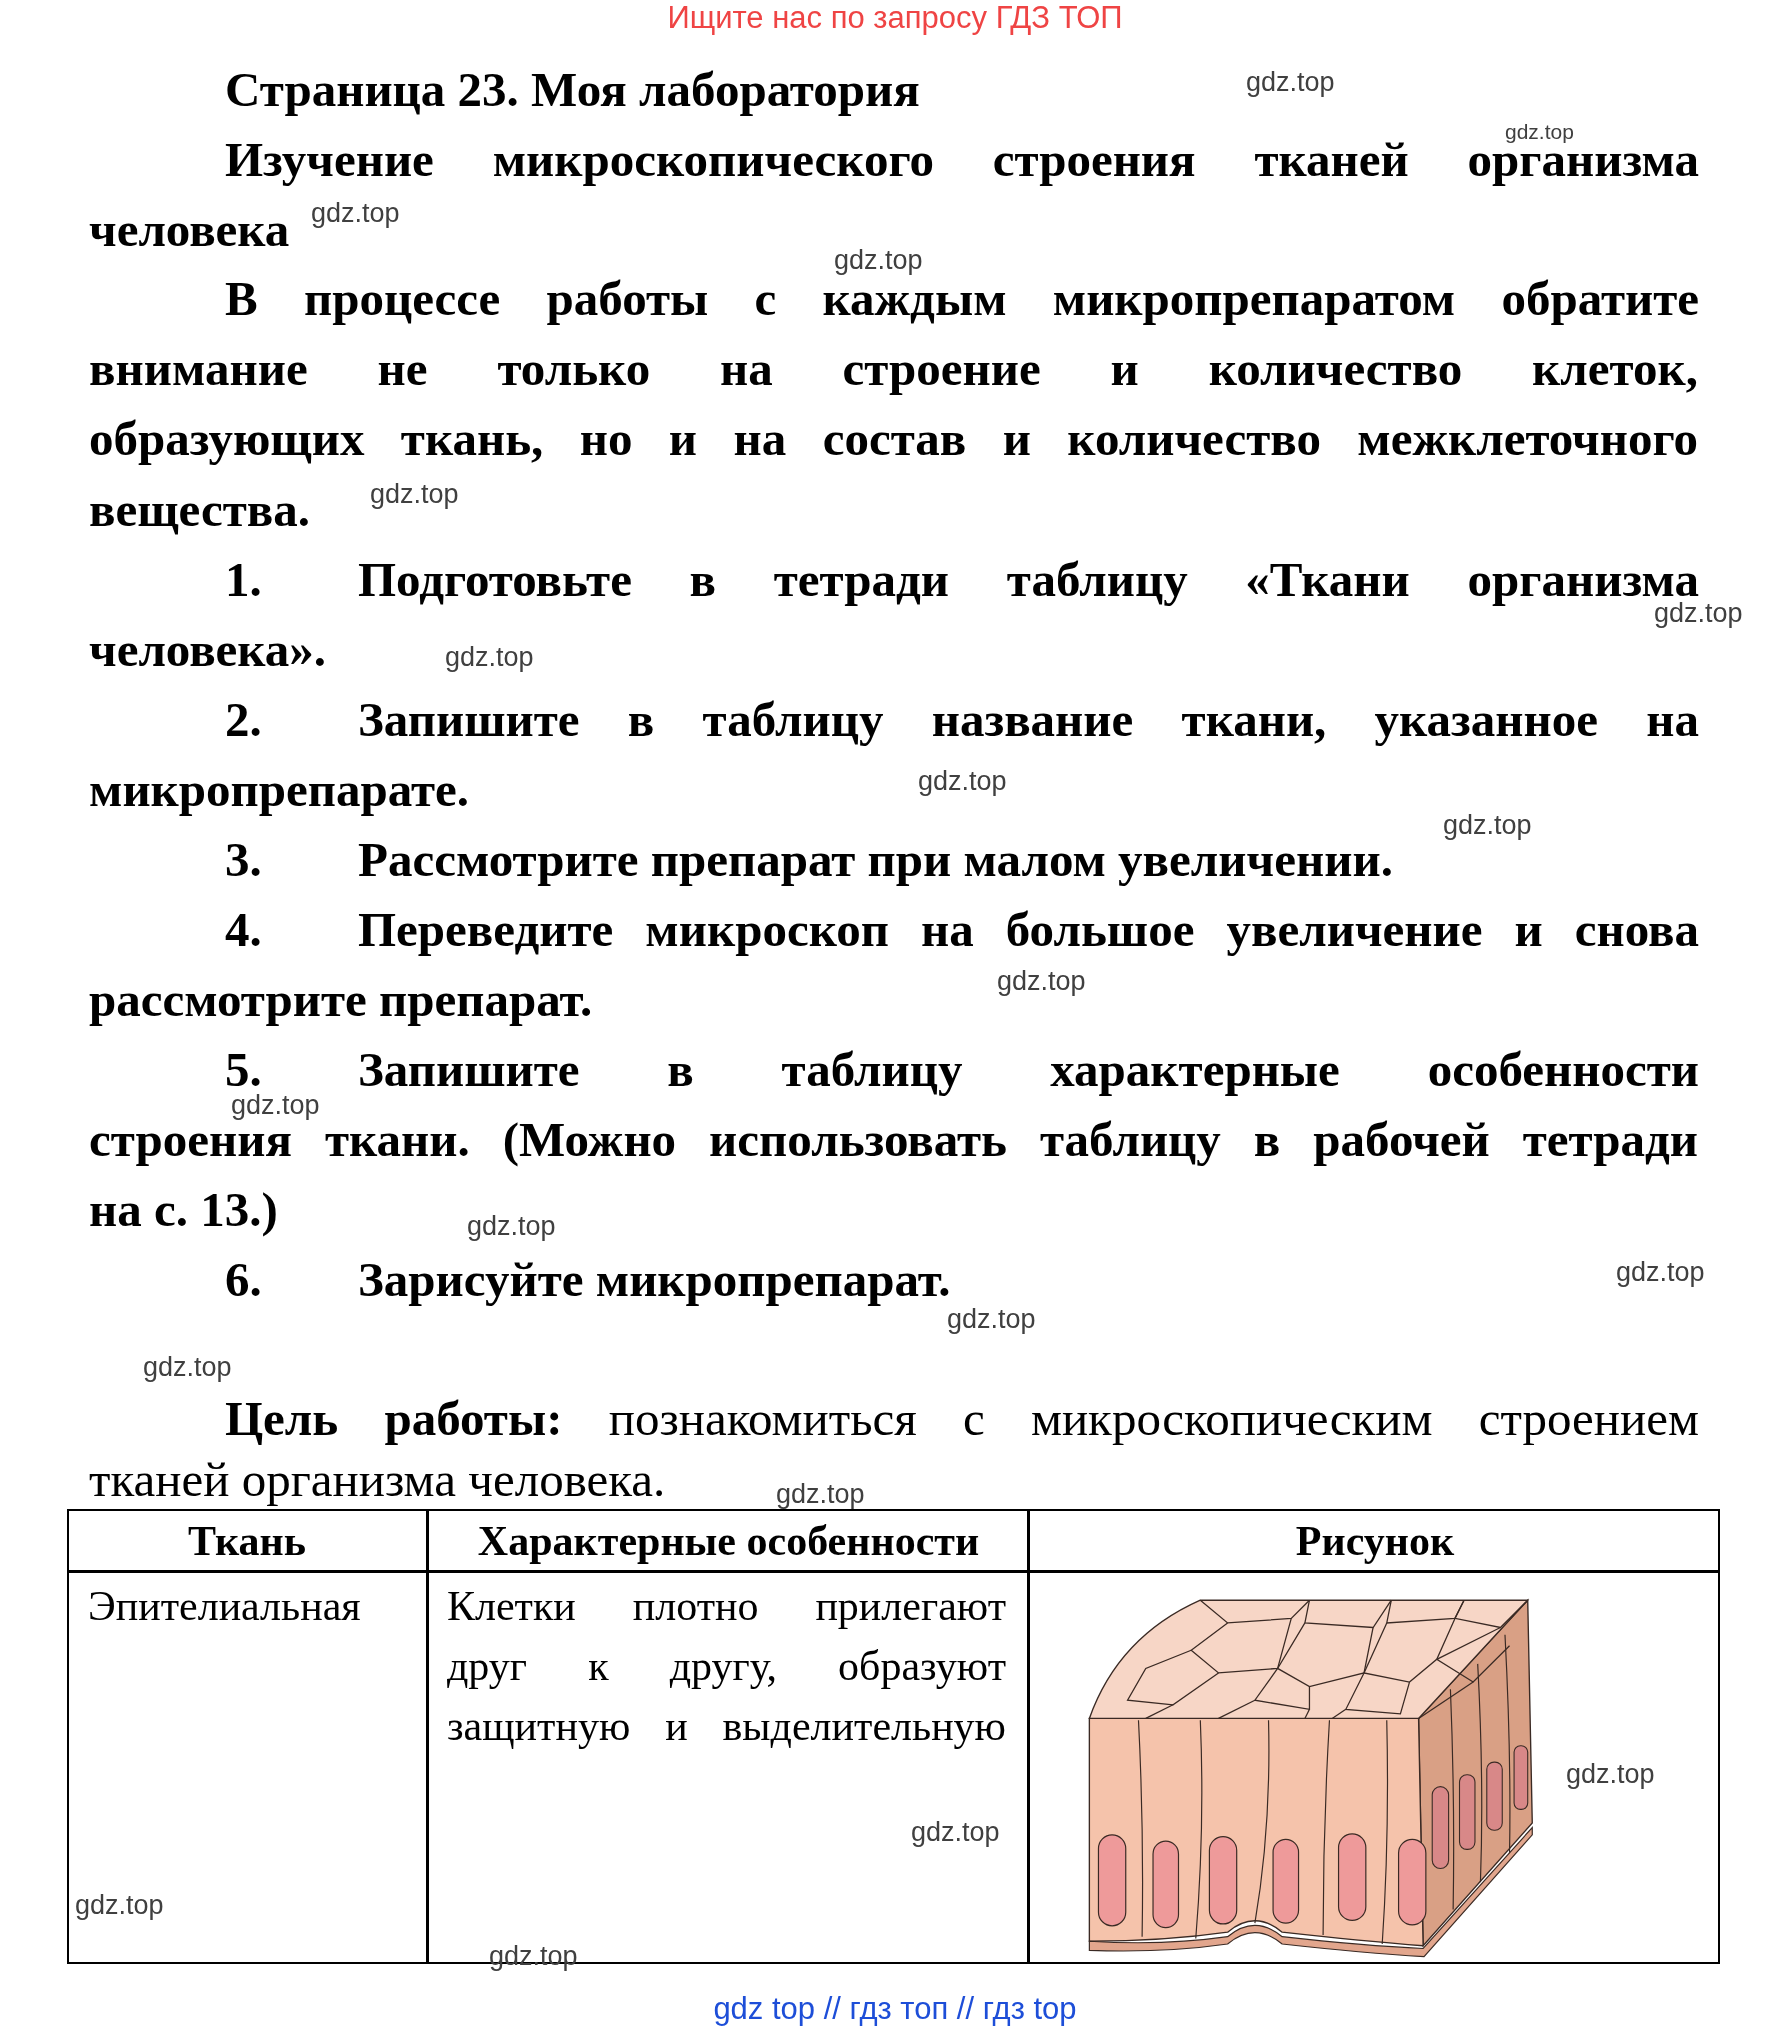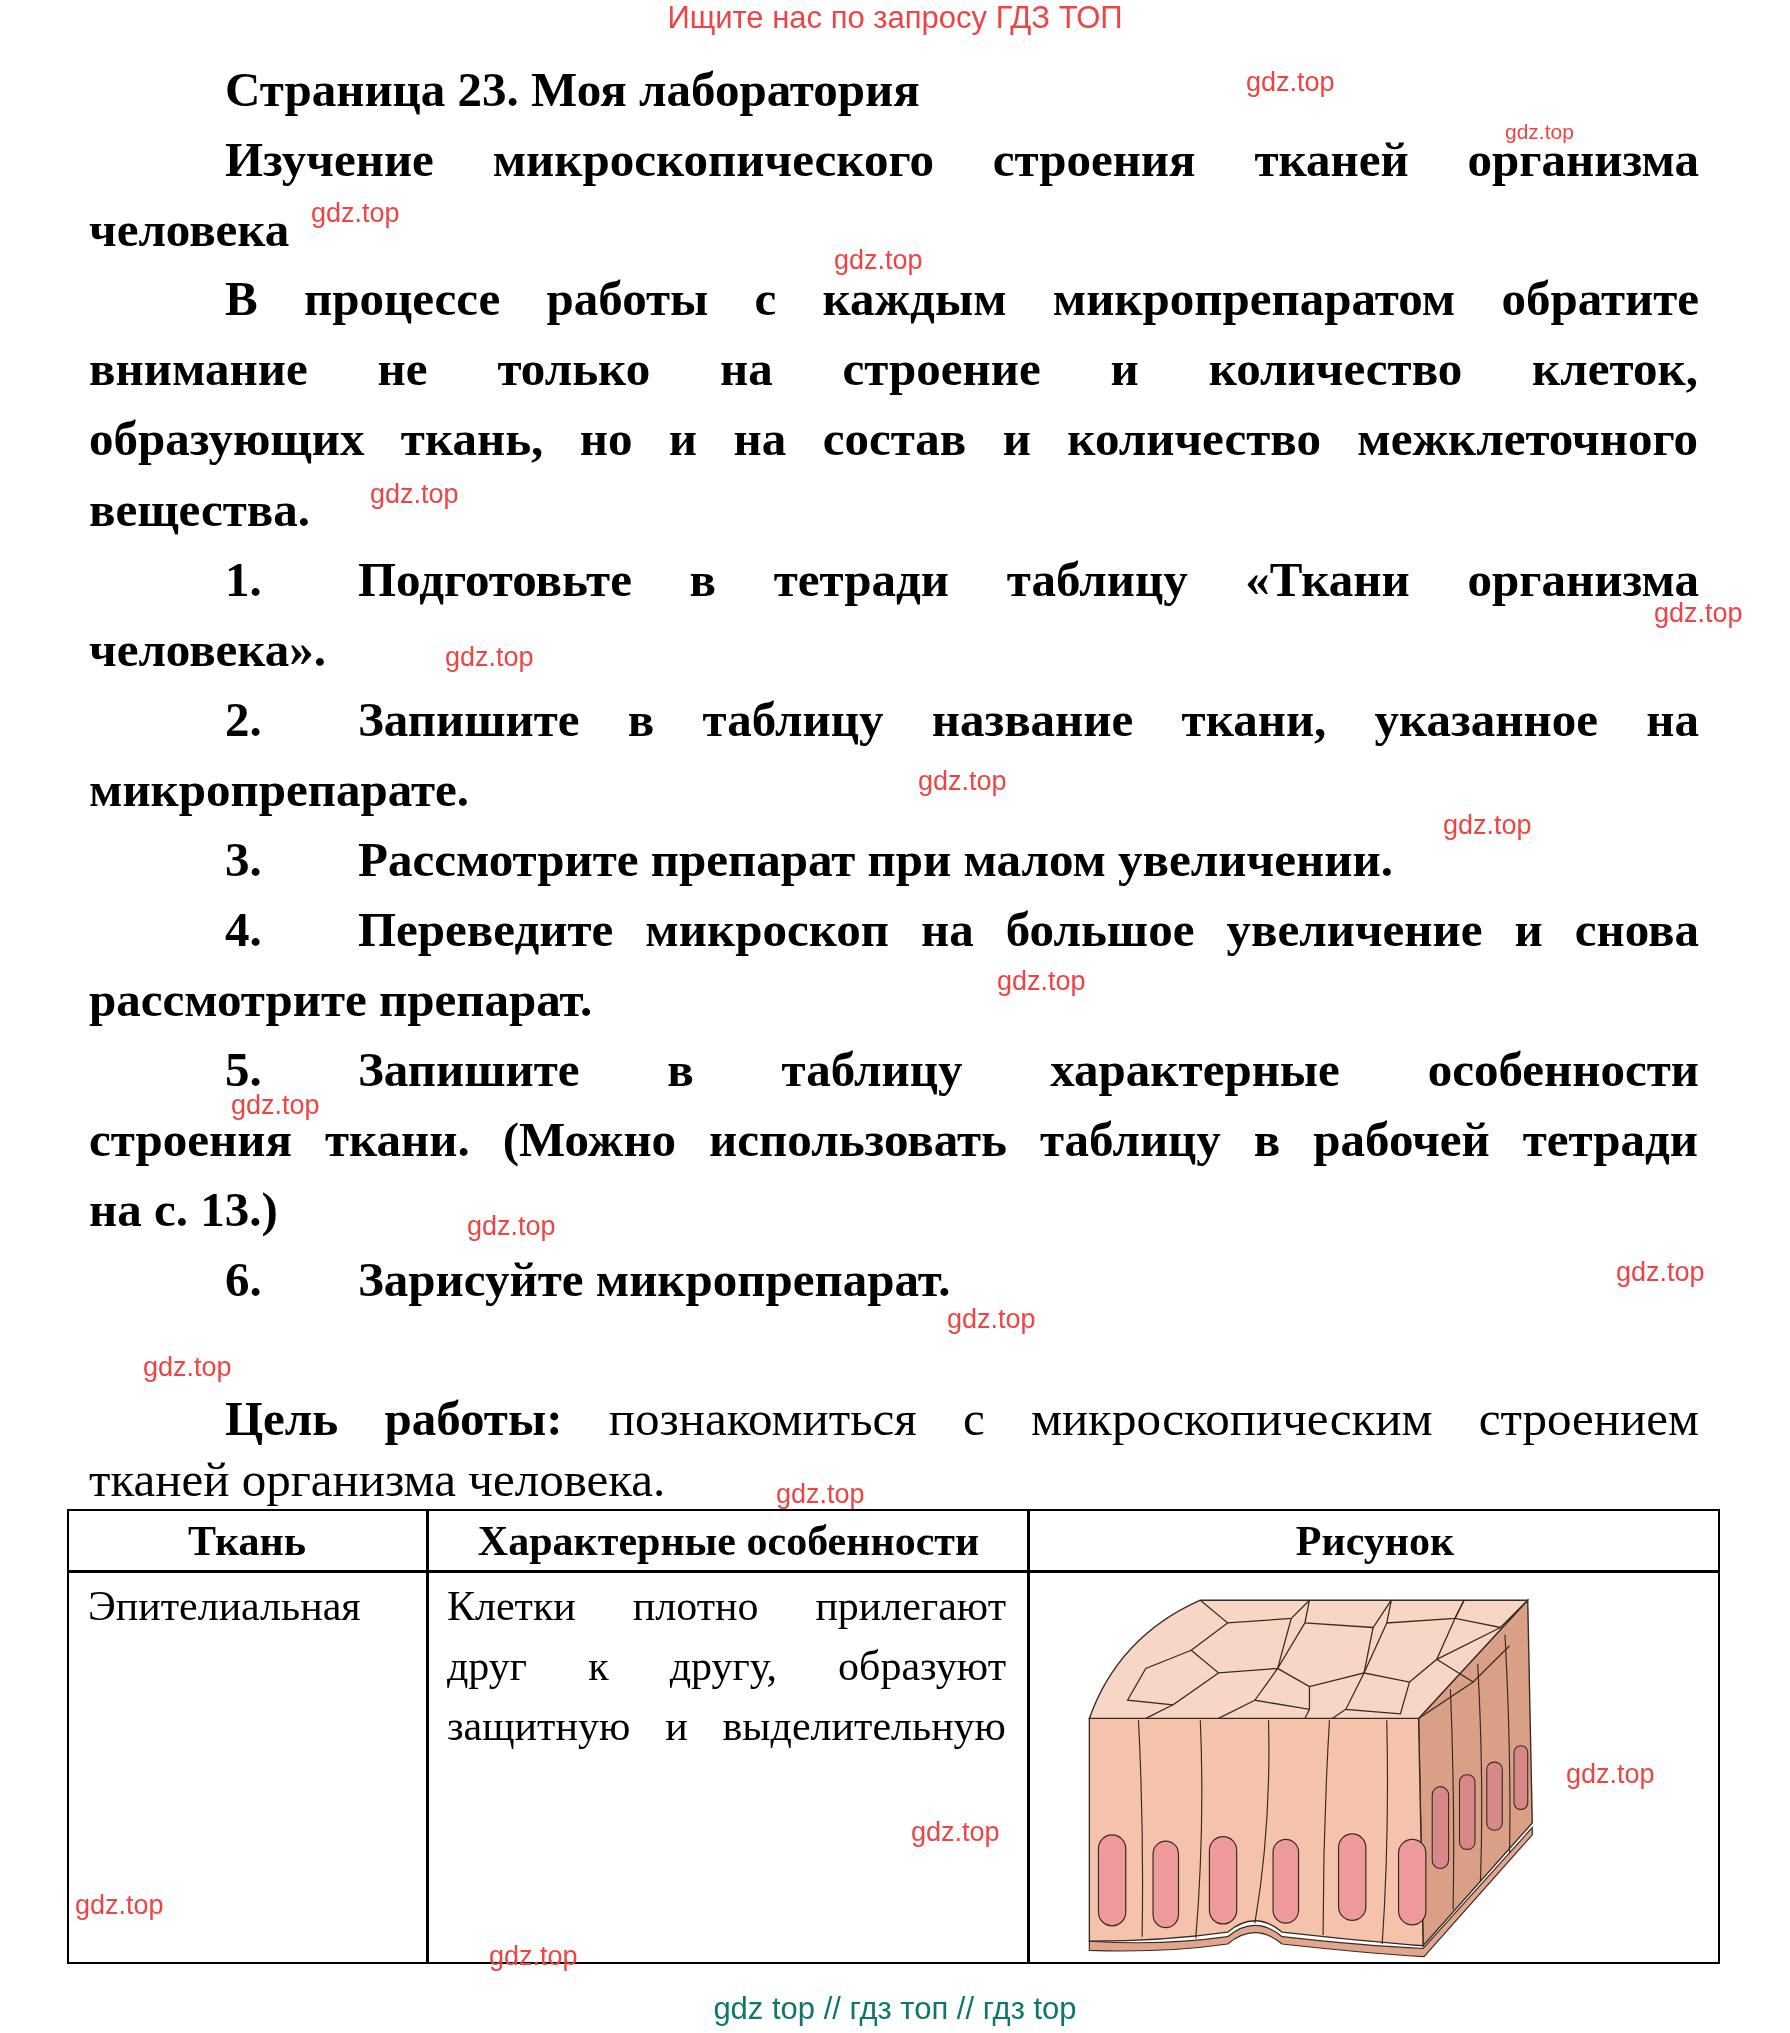--- a/index.html
+++ b/index.html
@@ -7,35 +7,35 @@
          font-family: "Liberation Serif", "DejaVu Serif", serif; color: #000; }
   .top-banner { position: absolute; left: 0; top: 0; width: 1790px; text-align: center;
          font-family: "Liberation Sans", "DejaVu Sans", sans-serif; font-size: 31px;
          color: #ef4444; line-height: 36px; }
   .line { position: absolute; left: 89px; width: 1609px; font-weight: bold;
           font-size: 49px; line-height: 55px; white-space: nowrap; }
   .just { text-align: justify; text-align-last: justify; }
   .indent { left: 225px; width: 1474px; }
   .num { display: inline-block; width: 133px; }
   .wm { position: absolute; font-family: "Liberation Sans", "DejaVu Sans", sans-serif;
-        font-size: 27px; color: #ef4444; line-height: 31px; white-space: nowrap; }
+        font-size: 27px; color: #404040; line-height: 31px; white-space: nowrap; }
   .wm.small { font-size: 21px; }
   .goal-normal { font-weight: normal; }
   .tbl-border { position: absolute; left: 67px; top: 1509px; width: 1653px; height: 455px;
         border: 2.7px solid #000; box-sizing: border-box; }
   .hsep { position: absolute; left: 67px; top: 1570px; width: 1653px; height: 2.7px; background: #000; }
   .vsep { position: absolute; top: 1509px; width: 2.7px; height: 455px; background: #000; }
   .th { position: absolute; top: 1513px; height: 56px; line-height: 56px; text-align: center;
         font-weight: bold; font-size: 42px; }
   .td-text { position: absolute; font-size: 42px; line-height: 60px; }
   .desc-line { display: block; width: 559px; text-align: justify; text-align-last: justify; height: 60px; }
   .desc-line.last { text-align-last: left; }
   .footer { position: absolute; left: 0; top: 1991px; width: 1790px; text-align: center;
         font-family: "Liberation Sans", "DejaVu Sans", sans-serif; font-size: 31px;
-        color: #0f766e; line-height: 36px; }
+        color: #1d4ed8; line-height: 36px; }
   .figure { position: absolute; left: 1073px; top: 1582px; width: 482px; height: 382px; }
 </style>
 </head>
 <body>
 
 <div class="top-banner">Ищите нас по запросу ГДЗ ТОП</div>
 
 <div class="line indent" style="top:62px; width:auto;">Страница 23. Моя лаборатория</div>
 <div class="line indent just" style="top:132px;">Изучение микроскопического строения тканей организма</div>
 <div class="line" style="top:202px; width:auto;">человека</div>

